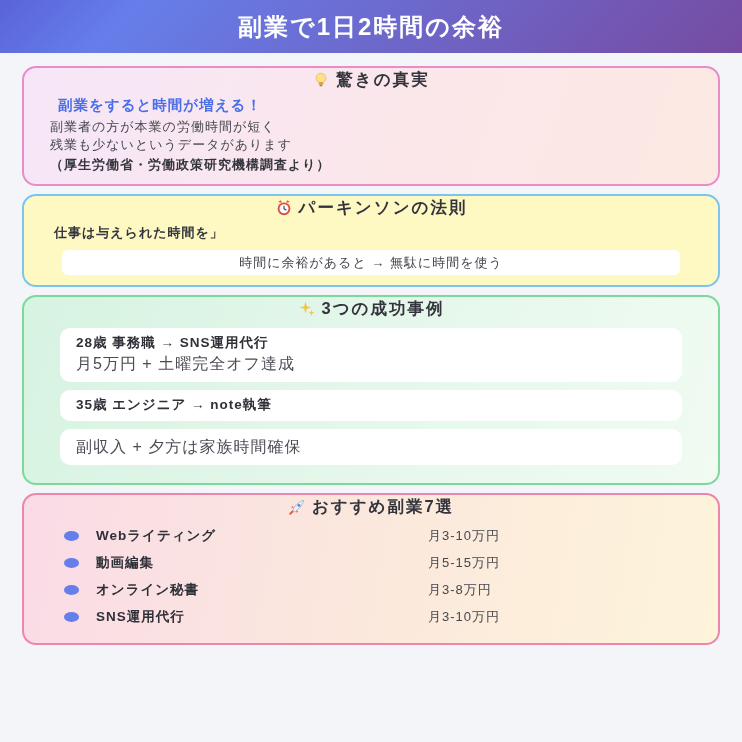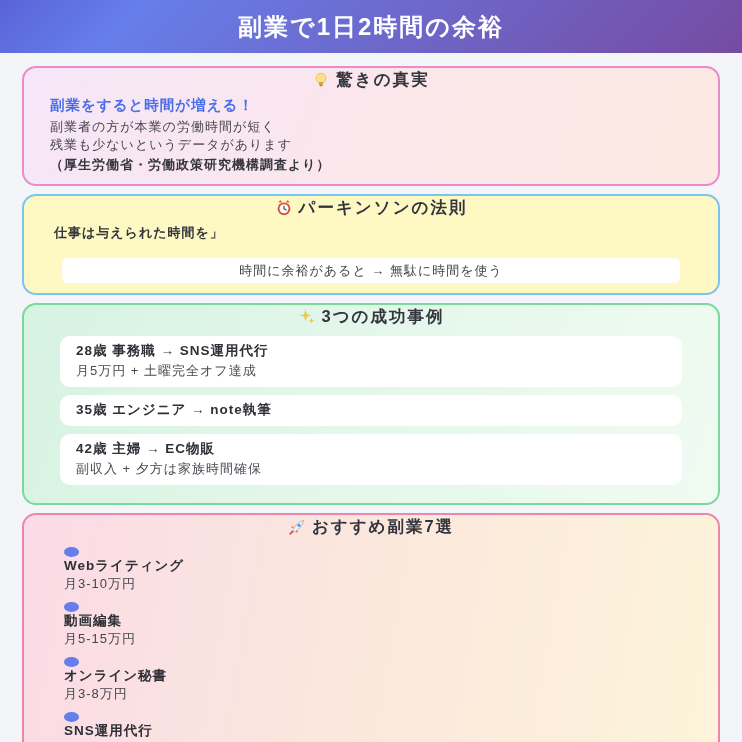--- a/index.html
+++ b/index.html
@@ -38,58 +38,58 @@
     justify-content: center;
     gap: 6px;
   }
   .icon { width: 18px; height: 18px; display: inline-block; vertical-align: -2px; }
 
   
   .truth {
     border-color: #ea8bca;
     background: linear-gradient(110deg, #f6e6f8 0%, #fbe7ea 55%, #fbe9e2 100%);
   }
-  .truth .highlight { color: #4a6de8; font-weight: bold; font-size: 14.5px; margin: 2px 0 3px; letter-spacing: 1px; }
+  .truth .highlight { color: #4a6de8; font-weight: bold; font-size: 14.5px; margin: 2px 8px 3px; letter-spacing: 1px; }
   .truth .line { font-size: 13px; color: #46474f; line-height: 1.42; letter-spacing: 1px; }
   .truth .source { font-size: 13px; font-weight: bold; color: #34353d; margin-top: 1px; letter-spacing: 1px; }
 
   
   .parkinson { border-color: #79c5f0; background: #fef9c3; }
   .parkinson .quote { font-size: 13px; font-weight: bold; color: #34353d; line-height: 1.45; letter-spacing: 1px; padding-left: 4px; }
   .parkinson .white-box {
     background: #ffffff;
     border-radius: 6px;
-    margin: 15px 12px 0;
+    margin: 7px 12px 0;
     padding: 4px 6px 3px;
     text-align: center;
   }
   .parkinson .wb1 { font-size: 13px; color: #45464e; letter-spacing: 1px; }
   .parkinson .wb2 { font-size: 14.5px; font-weight: bold; color: #4a6de8; letter-spacing: 2px; margin-top: 1px; }
 
   
   .success {
     border-color: #7cd99a;
     background: linear-gradient(110deg, #d7f3e2 0%, #e7f8ec 60%, #f0fbf2 100%);
   }
   .case {
     background: #ffffff;
     border-radius: 10px;
     padding: 6px 16px 7px;
     margin: 8px 10px;
   }
   .case .c-title { font-size: 13.5px; font-weight: bold; color: #2f3038; letter-spacing: 1px; }
-  .case .c-result { font-size: 13px; color: #4a4b54; margin-top: 2px; letter-spacing: 1px; }
+  .case .c-result { font-size: 16px; color: #4a4b54; margin-top: 2px; letter-spacing: 1px; }
 
   
   .jobs {
     border-color: #ee86ab;
     background: linear-gradient(100deg, #fadbe7 0%, #fbe7dd 45%, #fdf4da 100%);
     padding-bottom: 12px;
   }
-  .job-row { display: flex; align-items: flex-start; padding: 4.5px 0 4.5px 14px; flex-direction: column; }
+  .job-row { display: flex; align-items: center; padding: 4.5px 0 4.5px 14px; }
   .bullet {
     width: 15px; height: 10px;
     background: #667eea;
     border-radius: 50%;
     margin-right: 17px;
     flex: none;
   }
   .job-name { font-size: 13.5px; font-weight: bold; color: #2f3038; width: 332px; letter-spacing: 1px; }
   .job-income { font-size: 13px; color: #45464e; letter-spacing: 1px; }
 </style>
@@ -143,21 +143,20 @@
       <span>3つの成功事例</span>
     </h2>
     <div class="case">
       <div class="c-title">28歳 事務職 → SNS運用代行</div>
       <div class="c-result">月5万円 + 土曜完全オフ達成</div>
     </div>
     <div class="case">
       <div class="c-title">35歳 エンジニア → note執筆</div>
     </div>
     <div class="case">
-      <div class="c-title">42歳 主婦 → EC物販</div>
       <div class="c-result">副収入 + 夕方は家族時間確保</div>
     </div>
   </section>
 
   <section class="card jobs">
     <h2>
       <svg class="icon" viewBox="0 0 24 24">
         <path d="M6 18 C7.5 12 13 5.5 21 3 C19 10.5 12.5 16.5 9 18.5 Z" fill="#eef2f8" stroke="#9aa6b7" stroke-width="1"></path>
         <circle cx="14.5" cy="9.5" r="2" fill="#5b8ddb"></circle>
         <path d="M6 18 L3 21" stroke="#e2574c" stroke-width="2.4" stroke-linecap="round"></path>

